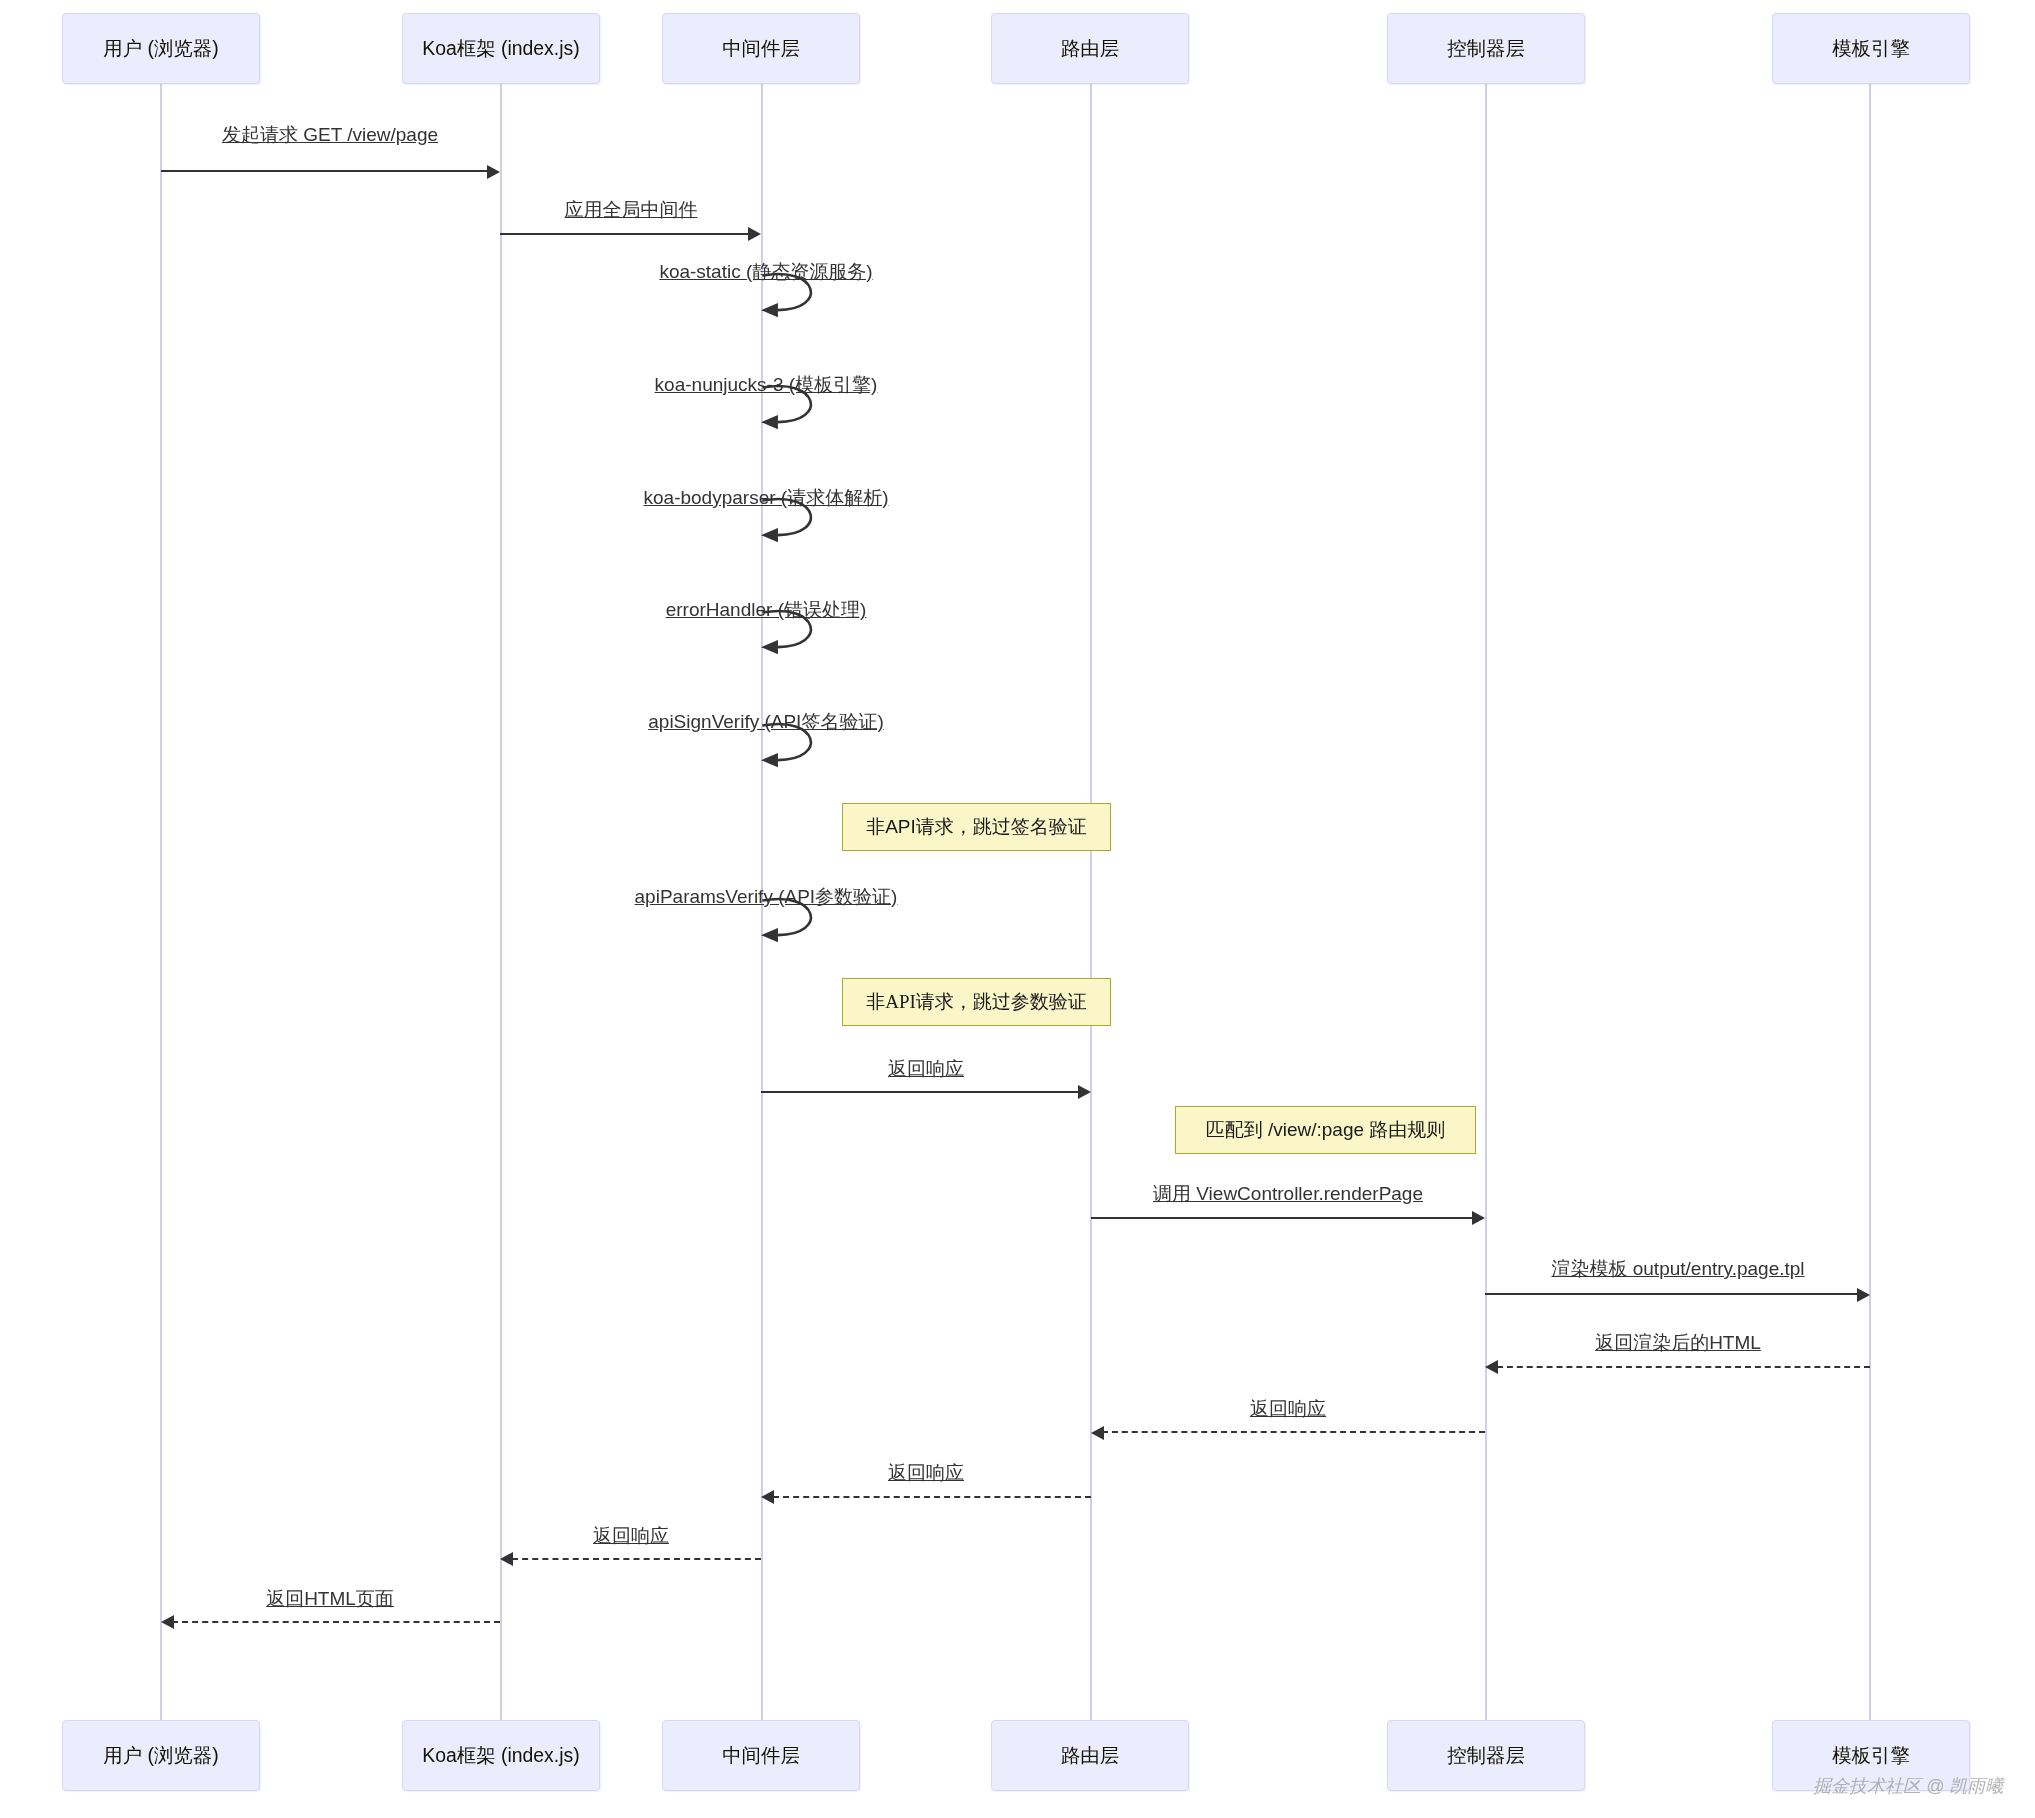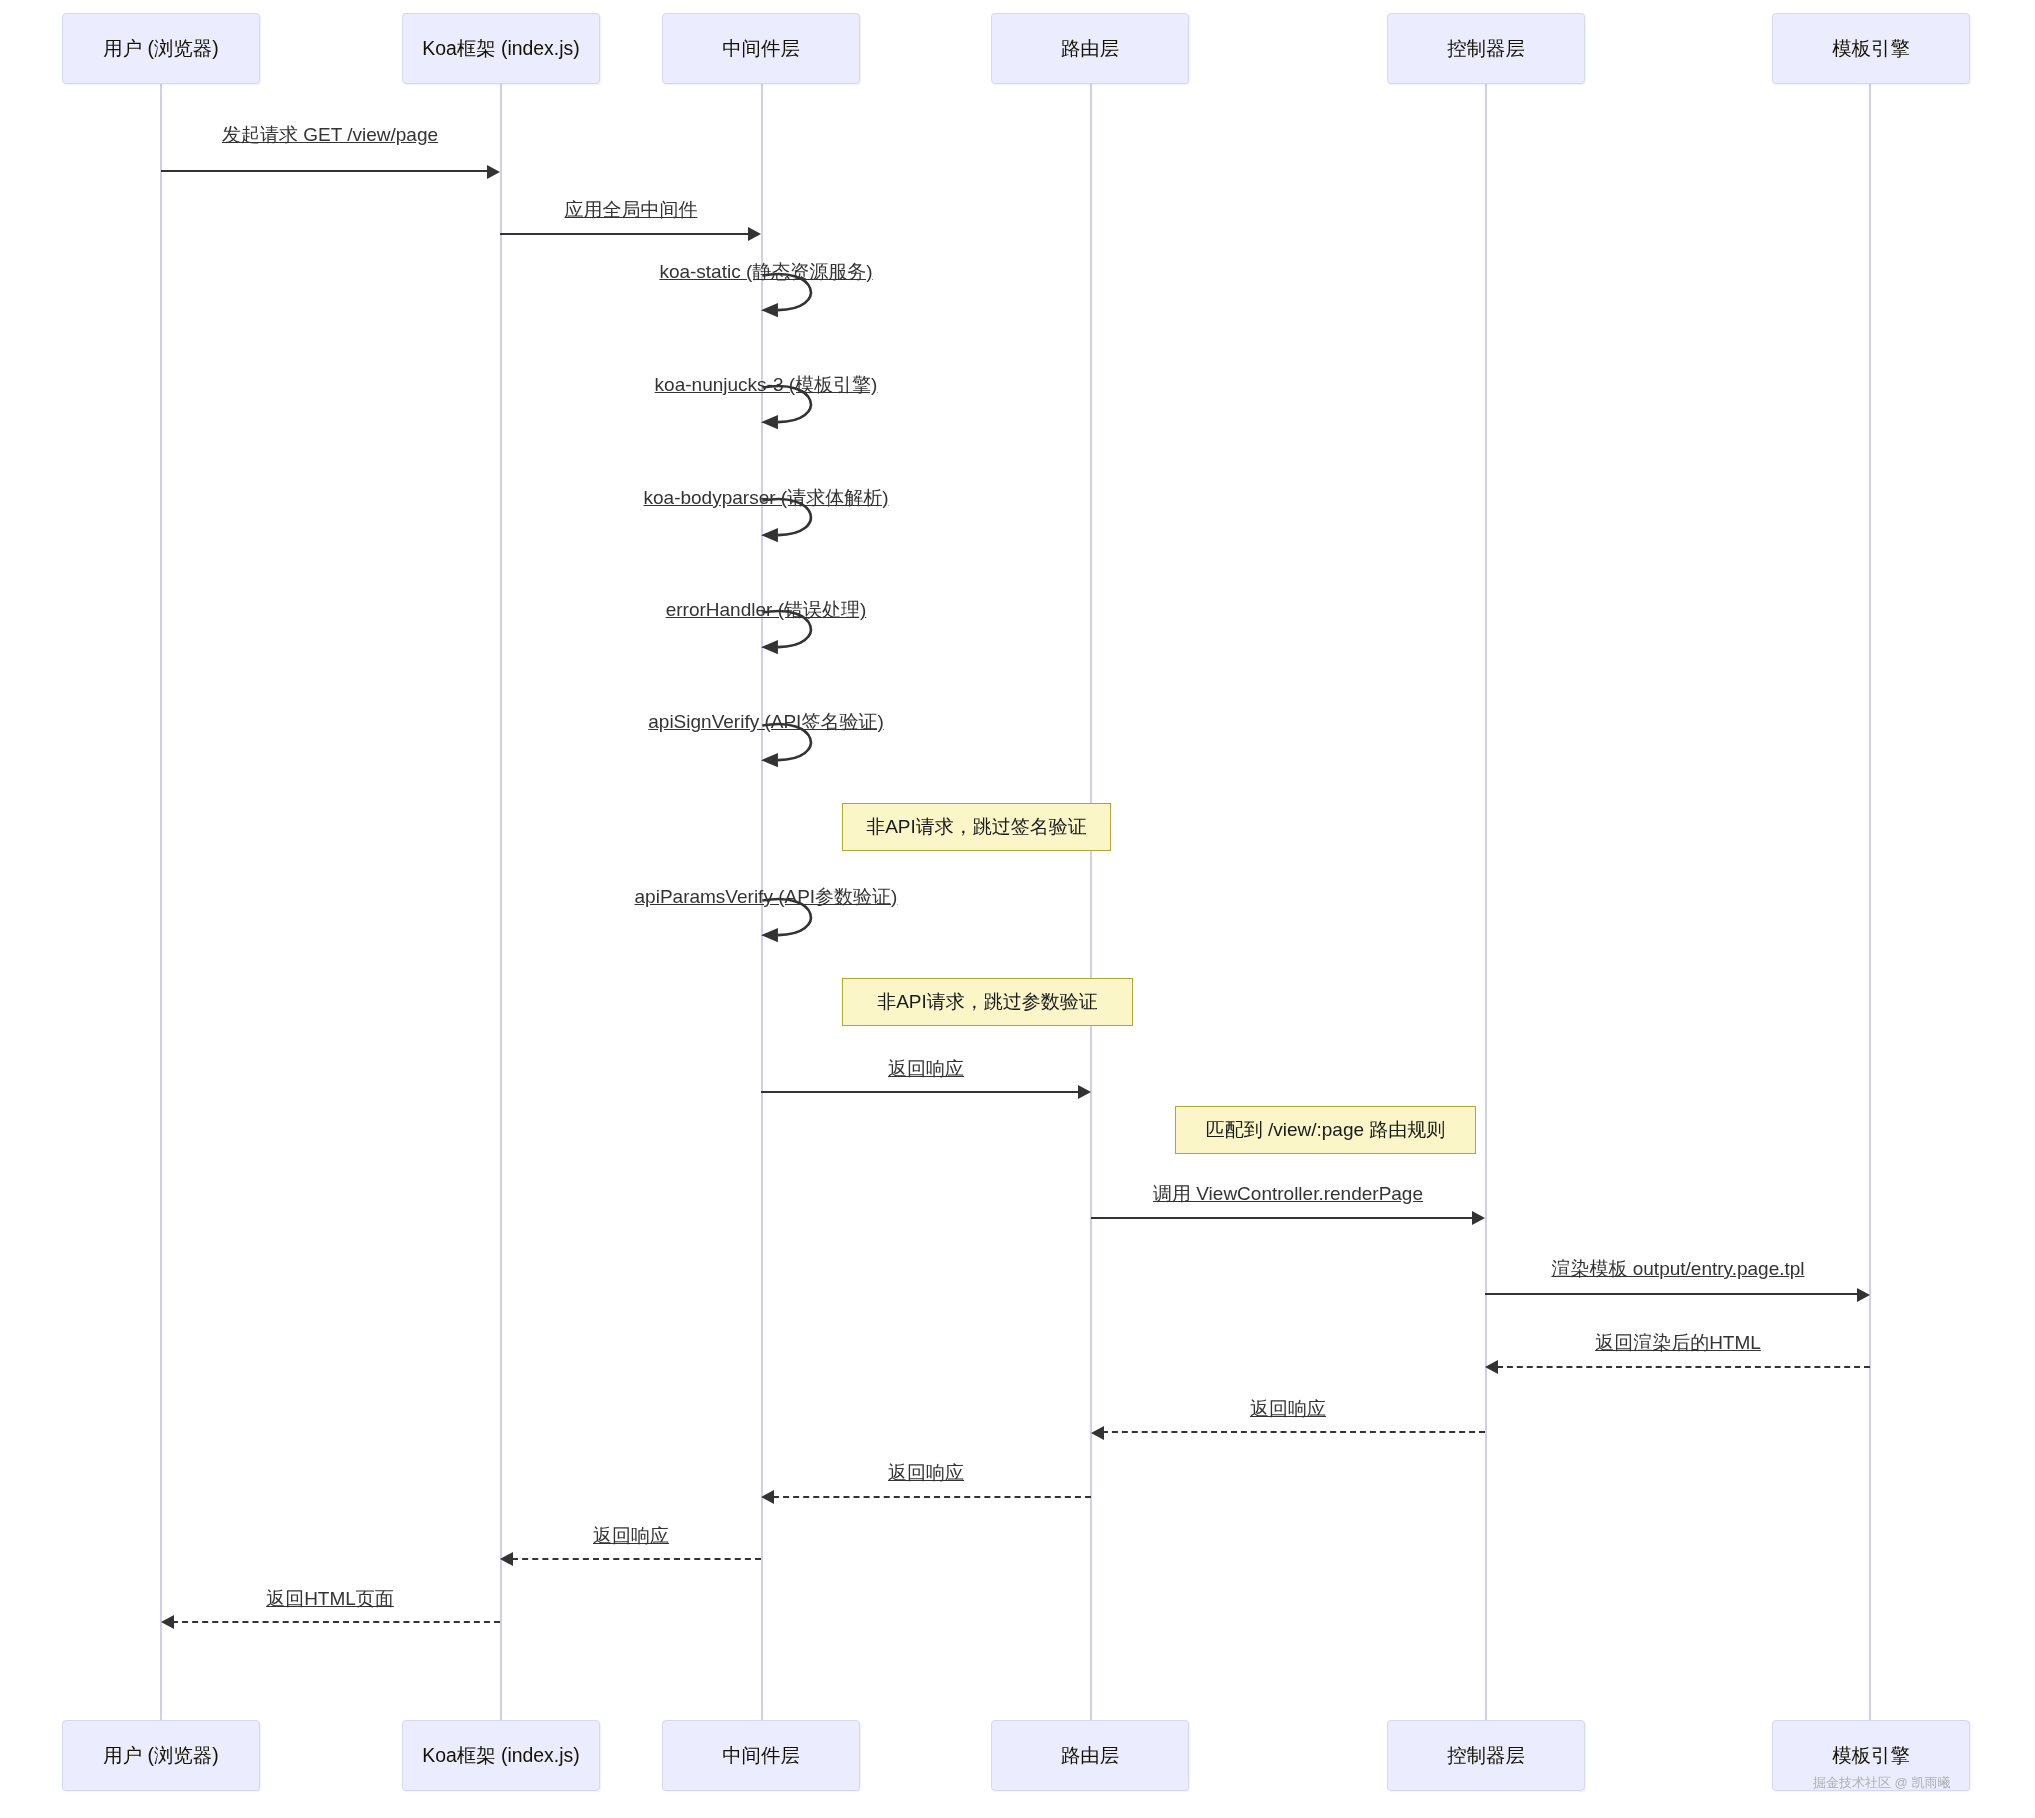--- a/index.html
+++ b/index.html
@@ -99,24 +99,25 @@
     line-height: 1.2;
     padding: 3.9px 10.4px;
     text-align: center;
     white-space: nowrap;
     margin-left: 48px;
   }
   
   .watermark {
     position: absolute;
     color: #9a9a9a;
-    font-size: 13px;
+    font-size: 18px;
     white-space: nowrap;
     opacity: 0.75;
     pointer-events: none;
+    font-style: italic;
   }
 </style>
 </head>
 <body>
 
 <div id="diagram-root">
     <div class="lifeline" style="left: 160px; top: 84px; height: 1636px;"></div>
     <div class="lifeline" style="left: 500px; top: 84px; height: 1636px;"></div>
     <div class="lifeline" style="left: 761px; top: 84px; height: 1636px;"></div>
     <div class="lifeline" style="left: 1090px; top: 84px; height: 1636px;"></div>
@@ -226,21 +227,21 @@
     <div class="msg-label" style="left: 926px; top: 1462px;">返回响应</div>
     <div class="msg-line dashed" style="left: 512px; top: 1558px; width: 249px;"></div>
     <div class="arrow-head left" style="top: 1552px; left: 500px;"></div>
     <div class="msg-label" style="left: 631px; top: 1525px;">返回响应</div>
     <div class="msg-line dashed" style="left: 172px; top: 1621px; width: 328px;"></div>
     <div class="arrow-head left" style="top: 1615px; left: 161px;"></div>
     <div class="msg-label" style="left: 330px; top: 1588px;">返回HTML页面</div>
     <div class="note-box" style="left: 794px; top: 803px; width: 269px; height: 48px;">
       <span>非API请求，跳过签名验证</span>
     </div>
-    <div class="note-box" style="left: 794px; top: 978px; width: 291px; height: 48px;">
+    <div class="note-box" style="left: 794px; top: 978px; width: 269px; height: 48px; font-family: Liberation Serif, serif;">
       <span>非API请求，跳过参数验证</span>
     </div>
     <div class="note-box" style="left: 1127px; top: 1106px; width: 301px; height: 48px;">
       <span>匹配到 /view/:page 路由规则</span>
     </div>
     <div class="watermark" style="left: 1813px; top: 1774px;">掘金技术社区 @ 凯雨曦</div>
   </div>
 
 
 </body></html>

